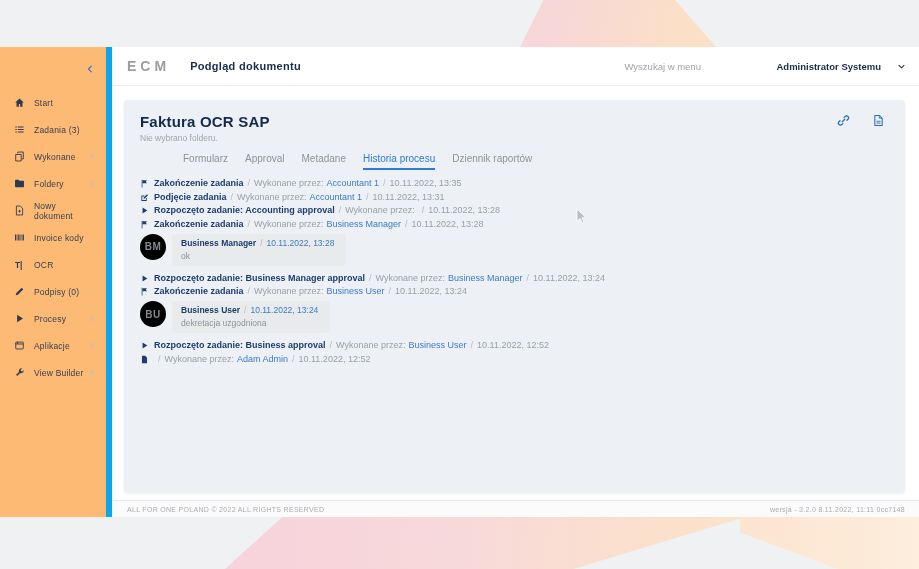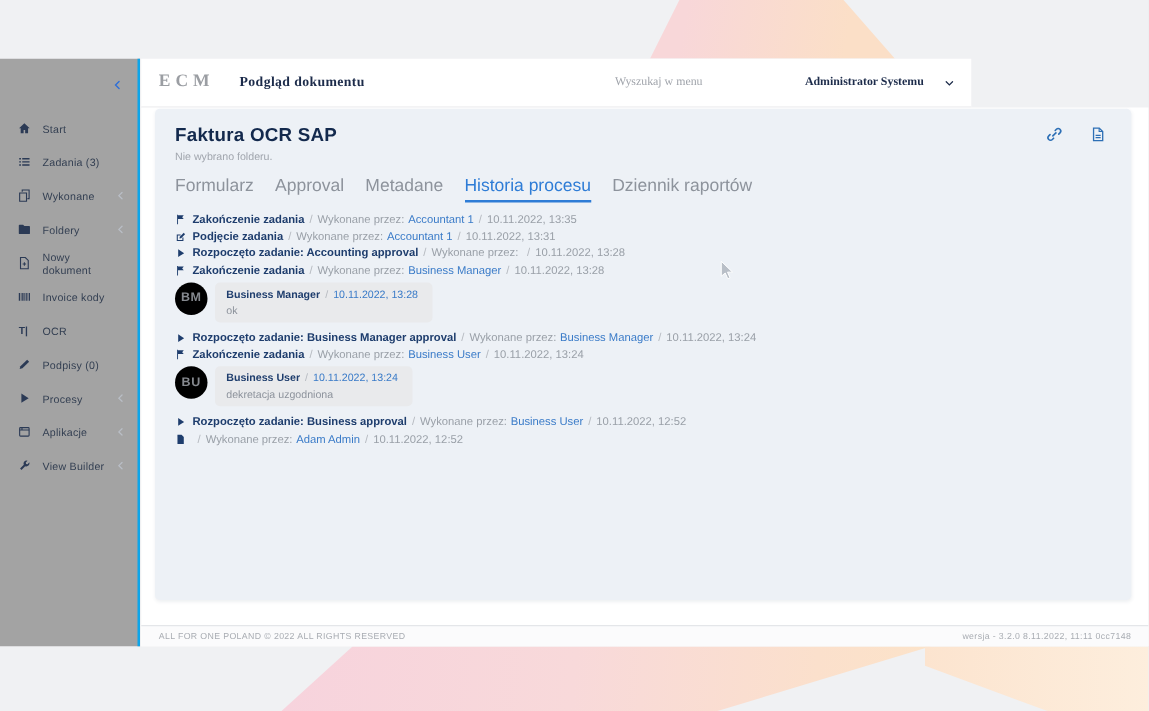--- a/index.html
+++ b/index.html
@@ -12,57 +12,57 @@
     clip-path:polygon(12% 0, 79% 0, 100% 100%, 0 100%); }
   .shape-bottom-pink { position:absolute; left:225px; top:517px; width:520px; height:52px;
     background:linear-gradient(95deg,#f7d3dd 0%,#f8d9da 45%,#fbe0cc 82%,#fce3c9 100%);
     clip-path:polygon(11% 0, 100% 0, 67% 100%, 0 100%); }
   .shape-bottom-peach { position:absolute; left:740px; top:517px; width:179px; height:52px;
     background:linear-gradient(90deg,#fce4cf,#fdeedd);
     clip-path:polygon(0 0, 100% 0, 100% 100%, 55% 100%, 0 30%); }
 
   
   .sidebar { position:absolute; left:0; top:47px; width:112px; height:470px;
-    background:#a3a3a3; border-right:2px solid #0ea5e9; z-index:3; }
+    background:#fdba74; border-right:6px solid #0ea5e9; z-index:3; }
   .collapse-btn { position:absolute; top:13px; right:9px; width:12px; height:12px;
     color:#2e6fd8; cursor:pointer; }
   .collapse-btn svg { width:10px; height:10px; }
   .nav { padding-top:42px; }
   .nav-item { display:flex; align-items:center; height:27px; padding:0 9px 0 14px;
     font-size:8.5px; color:#333f52; cursor:pointer; }
   .nav-icon { width:11px; height:11px; margin-right:9px; color:#2b3a55; flex:none; display:inline-flex; }
   .nav-icon svg { width:100%; height:100%; display:block; }
   .nav-label { flex:1; letter-spacing:.2px; }
   .nav-chevron { width:9px; height:9px; color:#b9bec6; display:inline-flex; }
   .nav-chevron svg { width:100%; height:100%; }
 
   
-  .topbar { position:absolute; left:113px; top:47px; width:664px; height:39px; background:#fff;
-    border-bottom:1px solid #f0f0f1; display:flex; align-items:center; z-index:3;font-family:Liberation Serif, serif; }
+  .topbar { position:absolute; left:113px; top:47px; width:806px; height:39px; background:#fff;
+    border-bottom:1px solid #f0f0f1; display:flex; align-items:center; z-index:3; }
   .logo { margin-left:14px; font-size:14px; font-weight:bold; letter-spacing:4px; color:#9b9ea3; }
   .page-title { margin-left:20px; font-size:11px; font-weight:bold; color:#1c2b4a; letter-spacing:.3px; }
   .menu-search { margin-left:auto; width:92px; border:none; outline:none; background:transparent;
     font-family:inherit; font-size:9.5px; color:#6b7077; }
   .menu-search::placeholder { color:#a0a4ab; }
   .user { display:flex; align-items:center; gap:16px; margin-left:60px; margin-right:13px;
     font-size:9.5px; font-weight:bold; color:#1c2b4a; cursor:pointer; }
   .user .chev { width:9px; height:9px; color:#1c2b4a; display:inline-flex; }
   .user .chev svg { width:100%; height:100%; }
 
   
   .content { position:absolute; left:113px; top:86px; width:806px; height:431px; background:#fff; z-index:2; }
-  .card { position:absolute; left:11px; top:1px; right:14px; height:393px; background:#edf1f6;
+  .card { position:absolute; left:11px; top:14px; right:14px; height:393px; background:#edf1f6;
     border-radius:4px; box-shadow:0 1px 3px rgba(40,60,90,.08); padding:13px 16px 0 16px; }
   .doc-title { font-size:15px; font-weight:bold; color:#13294d; letter-spacing:.2px; }
   .doc-subtitle { font-size:8.5px; color:#a0a5ad; margin-top:3px; }
   .card-actions { position:absolute; top:14px; right:20px; display:flex; gap:22px; color:#2d6fb5; }
   .card-actions .act { width:13px; height:13px; cursor:pointer; display:inline-flex; }
   .card-actions .act svg { width:100%; height:100%; }
 
-  .tabs { display:flex; gap:17px; margin-top:10px; font-size:14px; color:#8d939c; }
+  .tabs { display:flex; gap:17px; margin-top:10px; font-size:10px; color:#8d939c;margin-left:43px; }
   .tab { padding-bottom:4px; cursor:pointer; border-bottom:2px solid transparent; }
   .tab.active { color:#2e7cd6; border-bottom-color:#2e7cd6; }
 
   .timeline { margin-top:9px; font-size:9px; }
   .t-row { display:flex; align-items:center; white-space:nowrap; margin-bottom:4.6px; line-height:9px; }
   .t-icon { width:9px; height:9px; margin-right:5px; color:#1e3d6d; flex:none; display:inline-flex; }
   .t-icon svg { width:100%; height:100%; display:block; }
   .t-title { color:#1e3d6d; font-weight:bold; }
   .t-sep { color:#b6bac0; margin:0 4px; }
   .t-label { color:#9aa0a8; margin-right:3px; }

